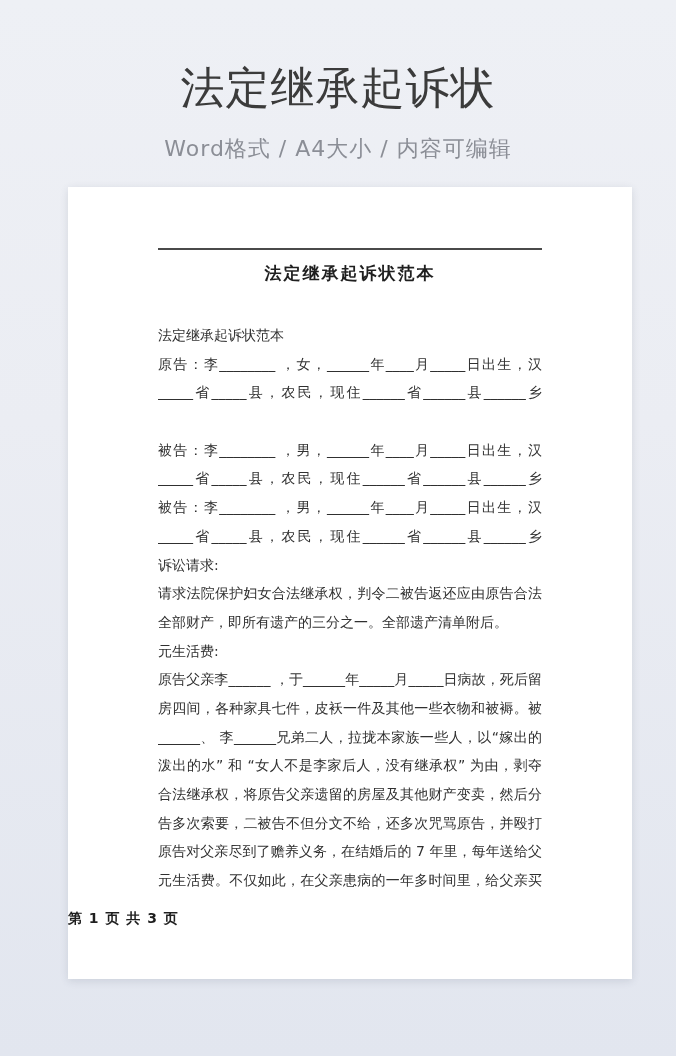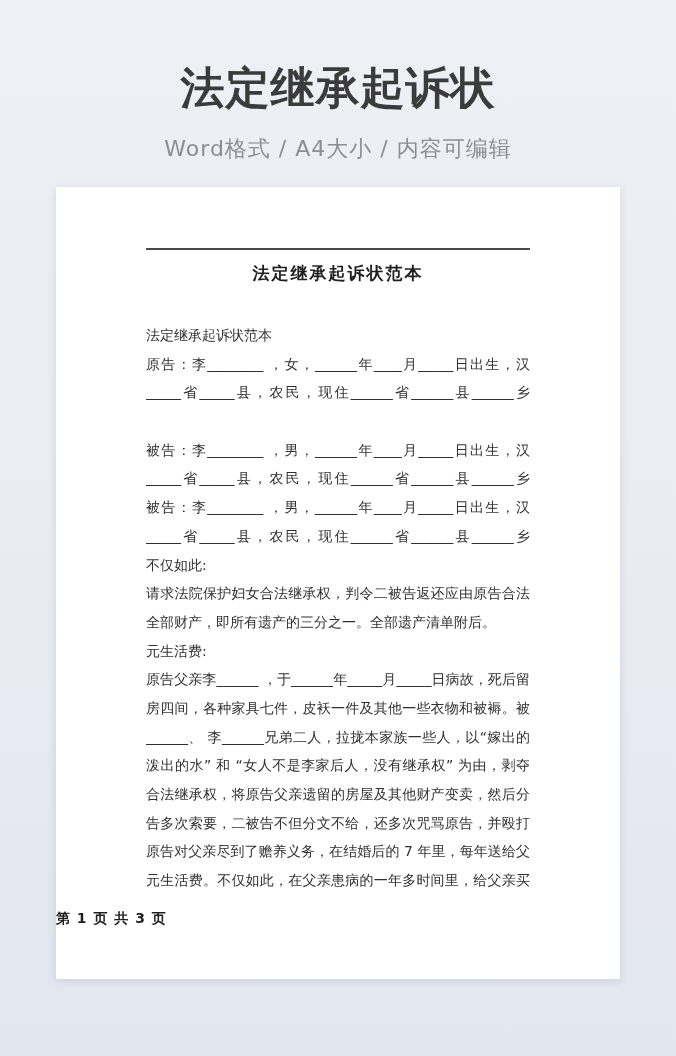--- a/index.html
+++ b/index.html
@@ -14,34 +14,34 @@
   }
   .banner {
     position: absolute;
     top: 0; left: 0; right: 0;
     text-align: center;
   }
   .banner-title {
     margin-top: 64px;
     font-size: 44px;
     line-height: 48px;
-    font-weight: bold;
+    font-weight: normal;
     color: #3b3b3b;
     letter-spacing: 1px;
   }
   .banner-subtitle {
     margin-top: 24px;
     font-size: 22px;
     line-height: 26px;
     color: #8b8e96;
     letter-spacing: 1px;
   }
   .page {
     position: absolute;
-    left: 56px;
+    left: 68px;
     top: 187px;
     width: 564px;
     height: 792px;
     background: #ffffff;
     box-shadow: 0 2px 8px rgba(60, 70, 90, 0.14);
   }
   .doc-rule {
     margin: 61px 90px 0 90px;
     border: none;
     border-top: 2px solid #4a4a4a;
@@ -97,21 +97,21 @@
 
   <div class="doc-body">
     <div class="doc-line left">法定继承起诉状范本</div>
     <div class="doc-line just">原告：李________ ，女，______年____月_____日出生，汉族，原籍</div>
     <div class="doc-line just">_____省_____县，农民，现住______省______县______乡_____村。</div>
     <div class="doc-line left"></div>
     <div class="doc-line just">被告：李________ ，男，______年____月_____日出生，汉族，原籍</div>
     <div class="doc-line just">_____省_____县，农民，现住______省______县______乡_____村。</div>
     <div class="doc-line just">被告：李________ ，男，______年____月_____日出生，汉族，原籍</div>
     <div class="doc-line just">_____省_____县，农民，现住______省______县______乡_____村。</div>
-    <div class="doc-line left">不仅如此:</div>
+    <div class="doc-line left">诉讼请求:</div>
     <div class="doc-line just">请求法院保护妇女合法继承权，判令二被告返还应由原告合法继承的</div>
     <div class="doc-line left">全部财产，即所有遗产的三分之一。全部遗产清单附后。</div>
     <div class="doc-line left">元生活费:</div>
     <div class="doc-line just">原告父亲李______ ，于______年_____月_____日病故，死后留有住</div>
     <div class="doc-line just">房四间，各种家具七件，皮袄一件及其他一些衣物和被褥。被告李</div>
     <div class="doc-line just">______、 李______兄弟二人，拉拢本家族一些人，以“嫁出的女，</div>
     <div class="doc-line just">泼出的水” 和 “女人不是李家后人，没有继承权” 为由，剥夺了我的</div>
     <div class="doc-line just">合法继承权，将原告父亲遗留的房屋及其他财产变卖，然后分掉。原</div>
     <div class="doc-line just">告多次索要，二被告不但分文不给，还多次咒骂原告，并殴打了原告。</div>
     <div class="doc-line just">原告对父亲尽到了赡养义务，在结婚后的 7 年里，每年送给父亲 500</div>

